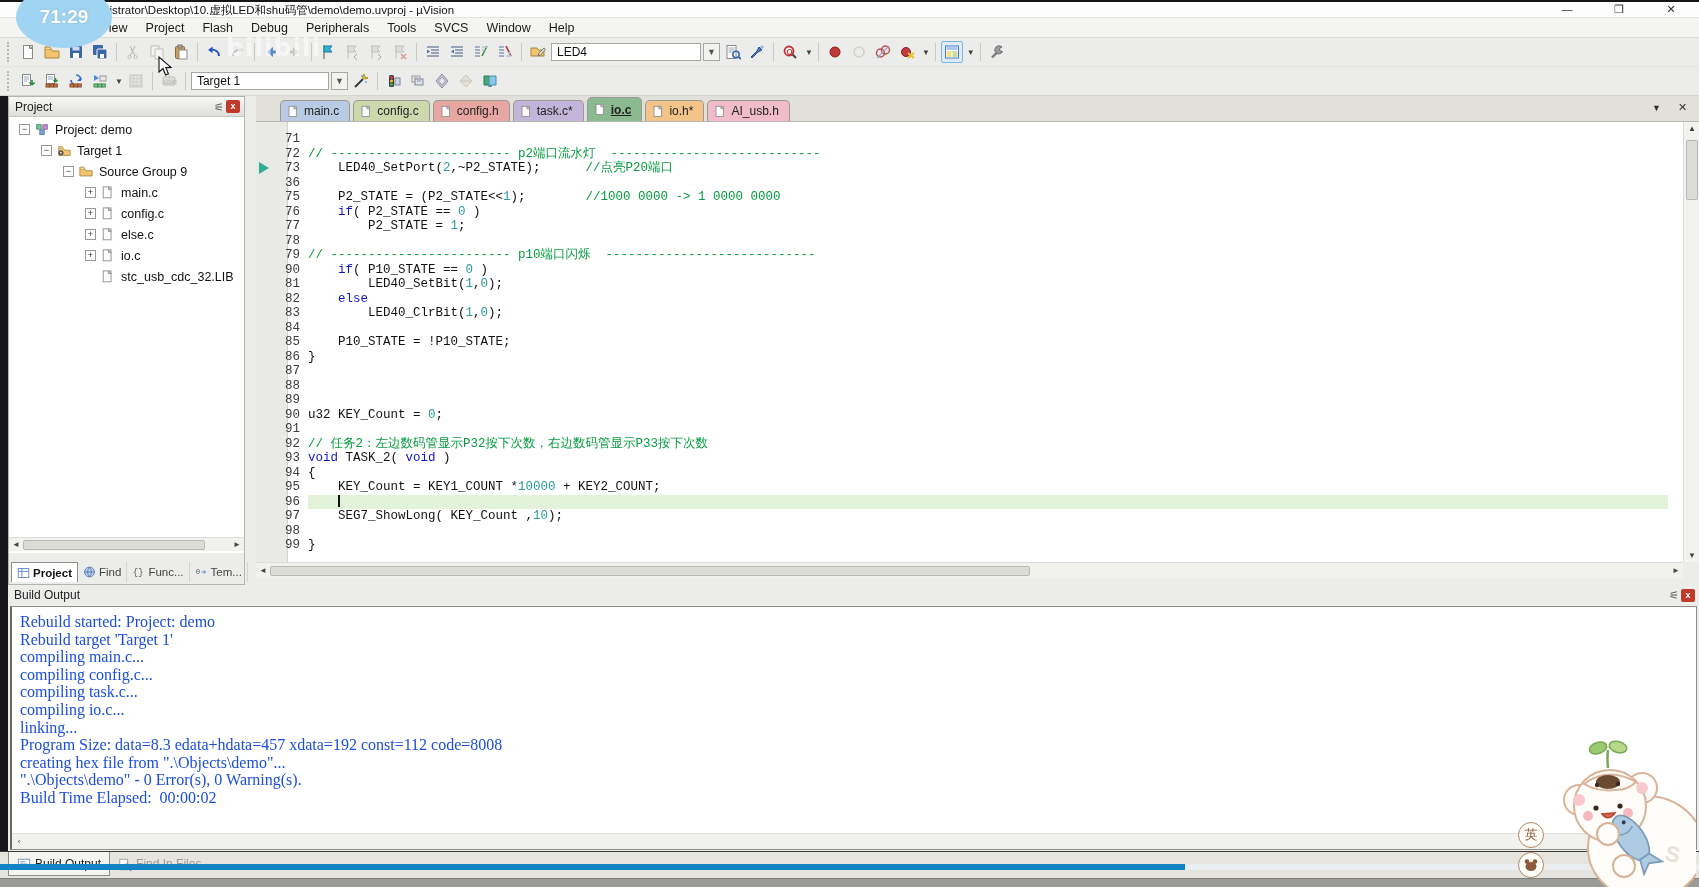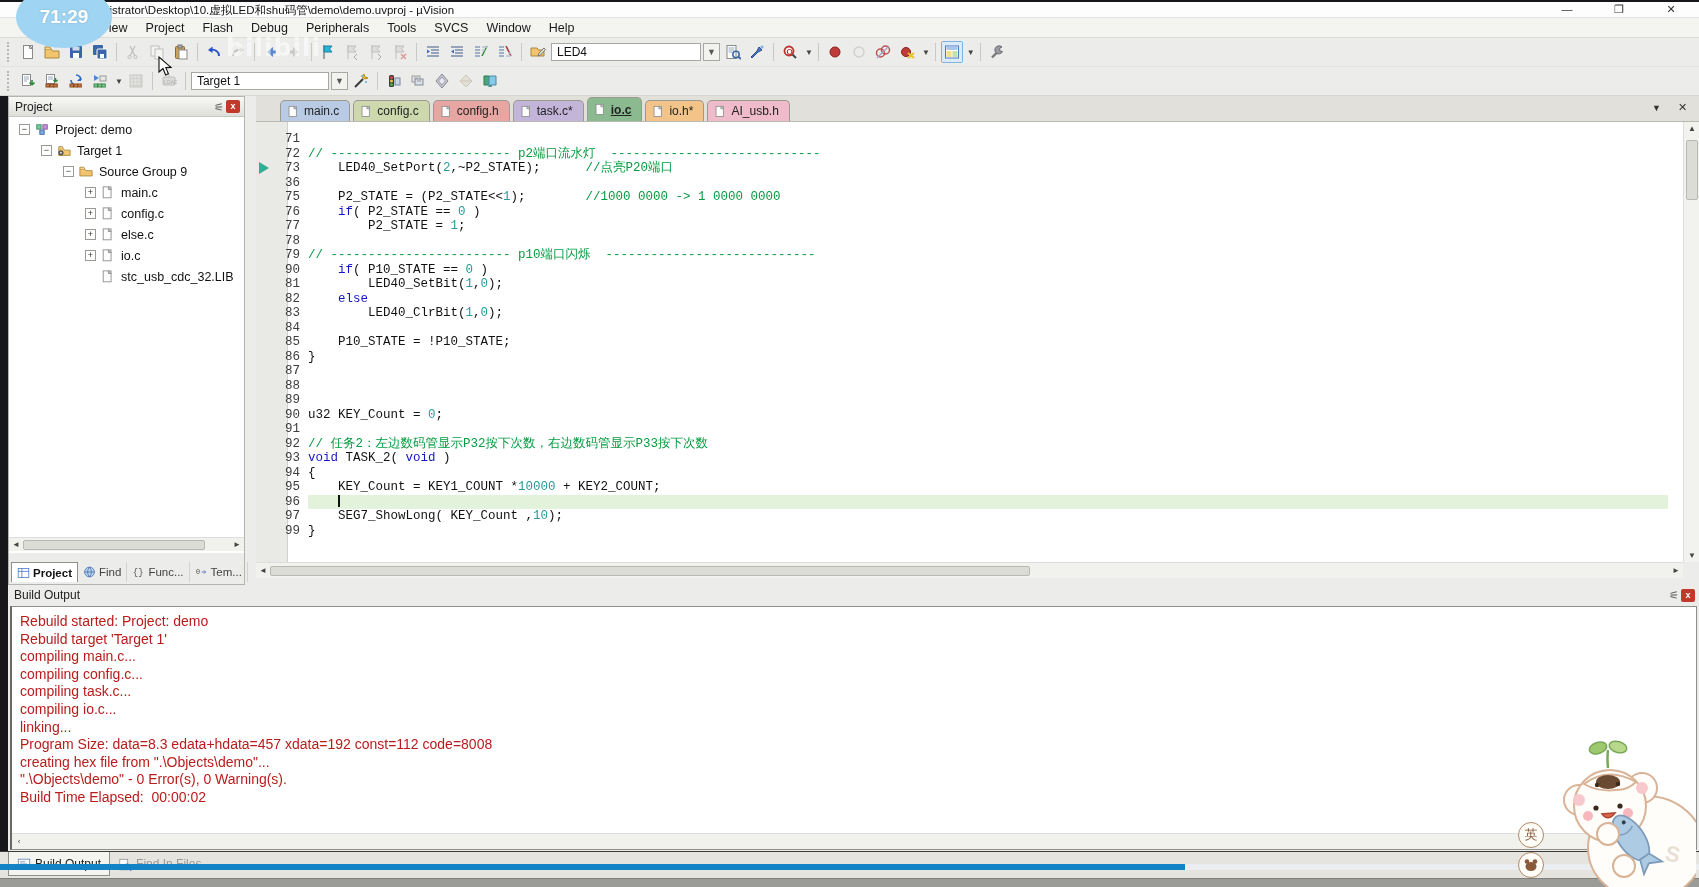--- a/index.html
+++ b/index.html
@@ -67,21 +67,21 @@
 .caret{display:inline-block;width:1.5px;height:12px;background:#111;vertical-align:-2px}
 #runmark{left:259px;width:0;height:0;border-left:10px solid #2fae93;border-top:6px solid transparent;border-bottom:6px solid transparent}
 #evscroll{left:1683px;top:122px;width:16px;height:440px;background:#f2f2ef;border-left:1px solid #ddd}
 #evscroll .sarrow{width:16px}
 #evthumb{position:absolute;left:2px;top:18px;width:12px;height:60px;background:#dcdcd7;border:1px solid #b9b9b3;border-radius:2px}
 #ehscroll{left:256px;top:562px;width:1427px;height:16px;background:#f1f1ee;border-top:1px solid #ddd;display:flex;align-items:center}
 
 #build-panel{left:8px;top:585px;width:1691px;height:265px;background:#ececea}
 #bo-box{position:absolute;left:2px;top:21px;width:1687px;height:244px;background:#fff;border:1px solid #8f8f89;border-left:2px solid #6a6a64}
 #bo-lines{position:absolute;left:8px;top:6px;width:1600px}
-.bol{height:17.6px;line-height:17.6px;font-family:Liberation Sans, sans-serif;font-size:14px;color:#b91c1c;white-space:pre}
+.bol{height:17.6px;line-height:17.6px;font-family:Liberation Serif, serif;font-size:16px;color:#1d4ed8;white-space:pre}
 #bo-hscroll{position:absolute;left:0;top:226px;width:1683px;height:16px;background:#f1f1ee;border-top:1px solid #ddd;display:flex;align-items:center;color:#888}
 
 #tabline{left:0;top:851px;width:1699px;height:1px;background:#3c3c3c}
 #bottom-tabs{left:0;top:852px;width:1699px;height:26px;background:#e6e4de;display:flex;align-items:flex-start;padding-left:8px}
 .btab{height:24px;display:flex;align-items:center;padding:0 8px;font-size:12px;color:#999}
 .btab.active{background:#f4f4f1;border:1px solid #8f8f89;border-top:none;color:#222}
 .btab .ticon{width:14px;height:13px;margin-right:4px}
 #statusbar{left:0;top:878px;width:1699px;height:9px;background:#9b9b97;border-top:1px solid #7e7e7a}
 
 #progress{left:0;top:864px;width:1699px;height:6px;background:rgba(235,238,240,.95);z-index:40}
@@ -740,20 +740,21 @@
       <div class="cl"><span class="ln">88</span><span class="ct"></span></div>
       <div class="cl"><span class="ln">89</span><span class="ct"></span></div>
       <div class="cl"><span class="ln">90</span><span class="ct"><span class="s-p">u32 KEY_Count = </span><span class="s-n">0</span><span class="s-p">;</span></span></div>
       <div class="cl"><span class="ln">91</span><span class="ct"></span></div>
       <div class="cl"><span class="ln">92</span><span class="ct"><span class="s-c">// 任务2：左边数码管显示P32按下次数，右边数码管显示P33按下次数</span></span></div>
       <div class="cl"><span class="ln">93</span><span class="ct"><span class="s-k">void</span><span class="s-p"> TASK_2( </span><span class="s-k">void</span><span class="s-p"> )</span></span></div>
       <div class="cl"><span class="ln">94</span><span class="ct"><span class="s-p">{</span></span></div>
       <div class="cl"><span class="ln">95</span><span class="ct"><span class="s-p">    KEY_Count = KEY1_COUNT *</span><span class="s-n">10000</span><span class="s-p"> + KEY2_COUNT;</span></span></div>
       <div class="cl hl"><span class="ln">96</span><span class="ct">    <span class="caret"></span></span></div>
       <div class="cl"><span class="ln">97</span><span class="ct"><span class="s-p">    SEG7_ShowLong( KEY_Count ,</span><span class="s-n">10</span><span class="s-p">);</span></span></div>
+      <div class="cl"><span class="ln">98</span><span class="ct"></span></div>
       <div class="cl"><span class="ln">99</span><span class="ct"><span class="s-p">}</span></span></div>
     </div>
 </div>
 <div class="abs" id="runmark" style="top: 162px;"></div>
 
 <div class="abs" id="evscroll">
   <div class="sarrow">▲</div>
   <div id="evthumb"></div>
   <div class="sarrow" style="position:absolute;bottom:0;left:0">▼</div>
 </div>

